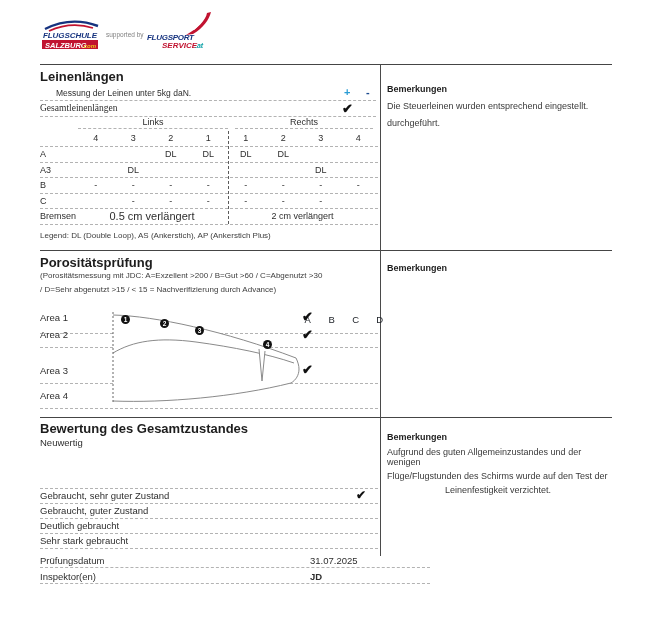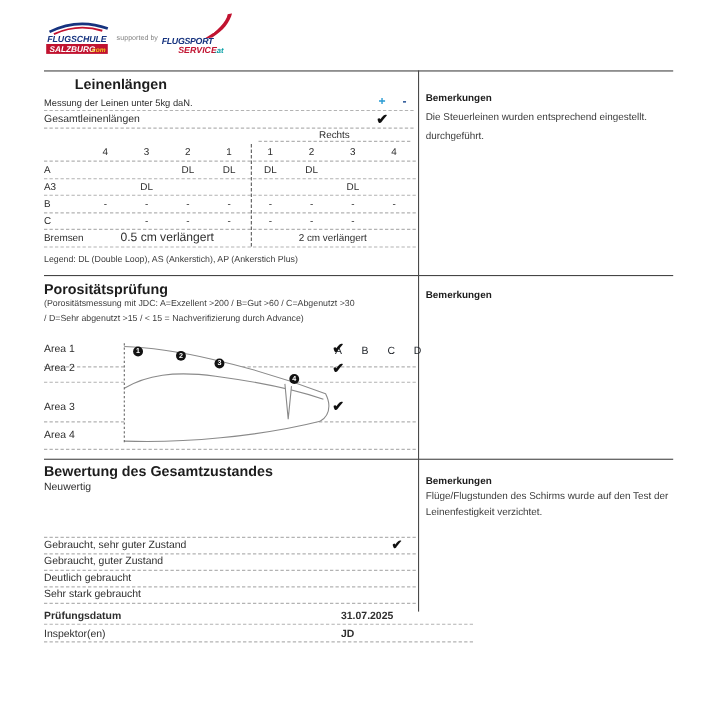--- a/index.html
+++ b/index.html
@@ -49,34 +49,35 @@
   <text x="0" y="28" font-size="8" font-weight="bold" font-style="italic" fill="#16337f" textLength="47">FLUGSPORT</text>
   <text x="15" y="36" font-size="8" font-weight="bold" font-style="italic" fill="#c11330">SERVICE</text>
   <text x="48" y="36" font-size="7" font-weight="bold" font-style="italic" fill="#0aa0a6">.at</text>
 </svg>
 
 <div class="rule" style="top:64px;"></div>
 <div class="rule" style="top:250px;"></div>
 <div class="rule" style="top:417px;"></div>
 <div class="vdiv"></div>
 
-<div class="abs sec-title" style="left:40px;top:69px;margin-left:28px;">Leinenlängen</div>
+<div class="abs sec-title" style="left:40px;top:69px;">Leinenlängen</div>
 
 <div class="row" style="top:86px;height:14px;">
-  <span class="lbl-sm abs" style="left:0;top:2px;">Messung der Leinen unter 5kg daN.</span>
+  <span class="lbl-sm abs" style="left:16px;top:2px;">Messung der Leinen unter 5kg daN.</span>
   <span class="abs" style="left:304px;top:0;font-size:11px;font-weight:bold;color:#2a9cd4;">+</span>
   <span class="abs" style="left:326px;top:0;font-size:11px;font-weight:bold;color:#1b4a8f;">-</span>
 </div>
 
-<div class="row" style="top:100px;height:16px;">
+<div class="row" style="top:100px;height:16px;font-family:Liberation Serif, serif;">
   <span class="lbl abs" style="left:0;top:3px;">Gesamtleinenlängen</span>
   <span class="check abs" style="left:302px;top:2px;">✔</span>
 </div>
 
 <div class="abs" style="left:40px;top:117px;width:338px;height:13px;">
+  <span class="abs" style="left:38px;width:150px;text-align:center;font-size:9px;border-bottom:1px dashed #b3b3b3;padding-bottom:1px;">Links</span>
   <span class="abs" style="left:195px;width:138px;text-align:center;font-size:9px;border-bottom:1px dashed #b3b3b3;padding-bottom:1px;">Rechts</span>
 </div>
 
 <div class="trow" style="top:130px;height:16px;">
   <span class="tlabel"></span>
   <span class="tcell">4</span>
   <span class="tcell">3</span>
   <span class="tcell">2</span>
   <span class="tcell">1</span>
   <span class="tcell">1</span>
@@ -213,24 +214,25 @@
   <span class="lbl abs" style="left:0;top:2px;">Deutlich gebraucht</span>
   <span class="check abs" style="left:316px;top:1px;font-size:12px;"></span>
 </div>
 <div class="opt-row" style="top:533px;height:15px;">
   <span class="lbl abs" style="left:0;top:2px;">Sehr stark gebraucht</span>
   <span class="check abs" style="left:316px;top:1px;font-size:12px;"></span>
 </div>
 
 <div class="abs" style="left:387px;top:432px;width:222px;">
   <div class="remarks-title">Bemerkungen</div>
+  <div class="remarks-line" style="margin-top:5px;">Aufgrund des guten Allgemeinzustandes und der wenigen</div>
   <div class="remarks-line" style="margin-top:4px;">Flüge/Flugstunden des Schirms wurde auf den Test der</div>
-  <div class="remarks-line" style="margin-top:4px;">Leinenfestigkeit verzichtet.</div>
-</div>
-
-<div class="foot-row" style="top:552px;height:15px;font-weight:bold;">
+  <div class="remarks-line" style="margin-top:4px;text-align:center;">Leinenfestigkeit verzichtet.</div>
+</div>
+
+<div class="foot-row" style="top:552px;height:15px;">
   <span class="lbl abs" style="left:0;top:3px;">Prüfungsdatum</span>
   <span class="lbl abs" style="left:270px;top:3px;">31.07.2025</span>
 </div>
 <div class="foot-row" style="top:567px;height:16px;">
   <span class="lbl abs" style="left:0;top:4px;">Inspektor(en)</span>
   <span class="lbl abs" style="left:270px;top:4px;font-weight:bold;">JD</span>
 </div>
 
 </body></html>

